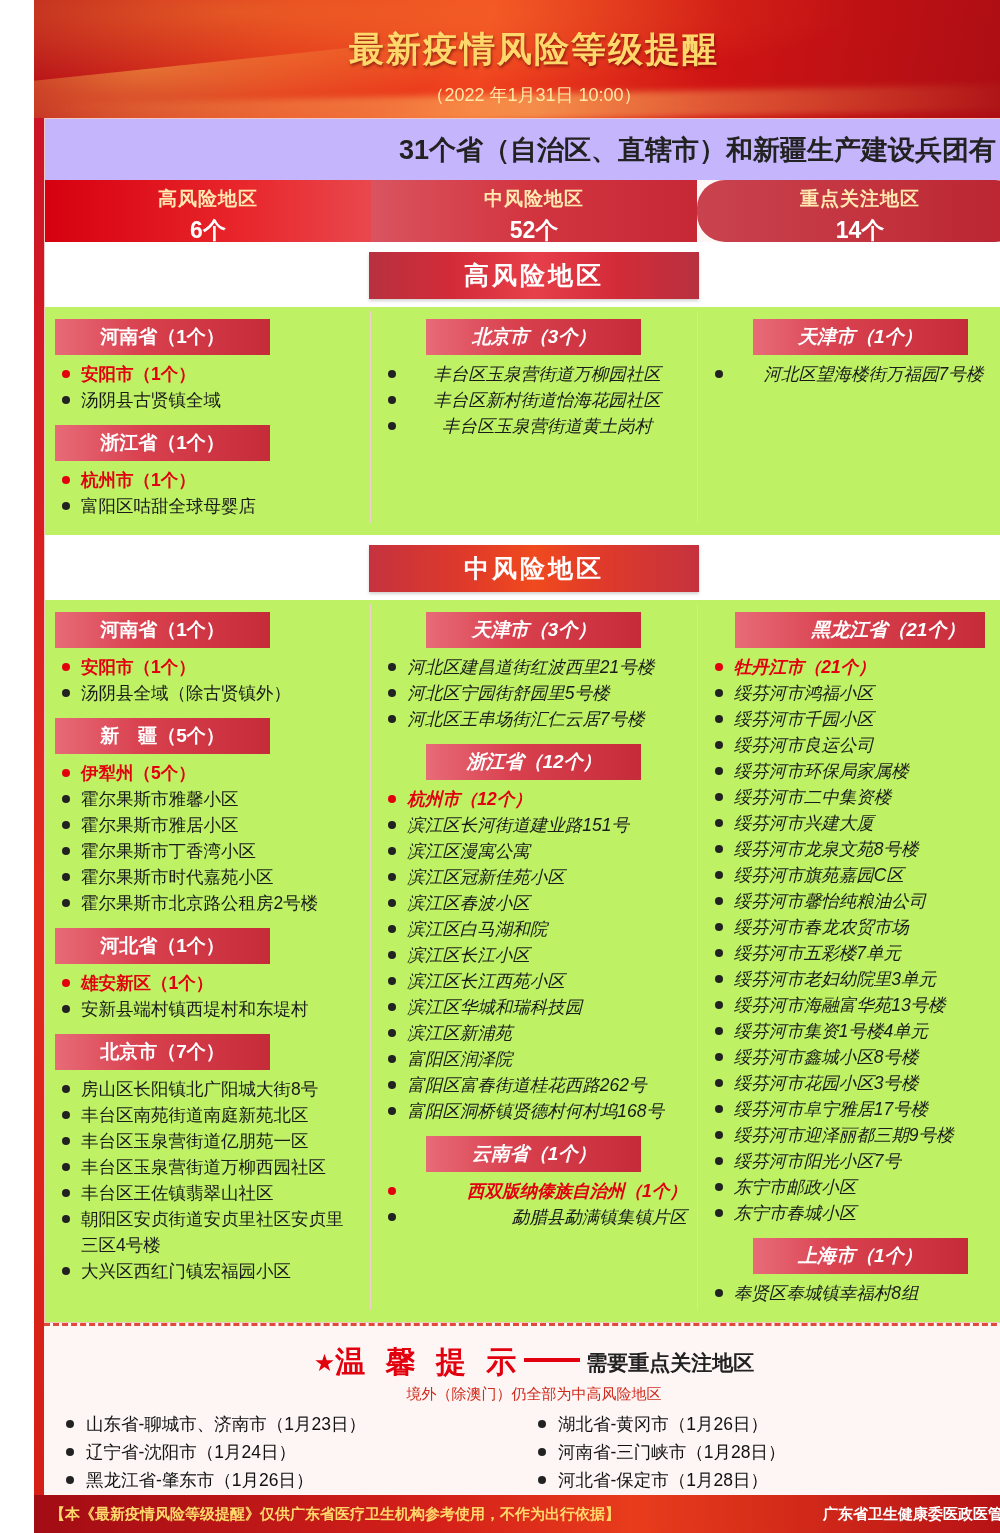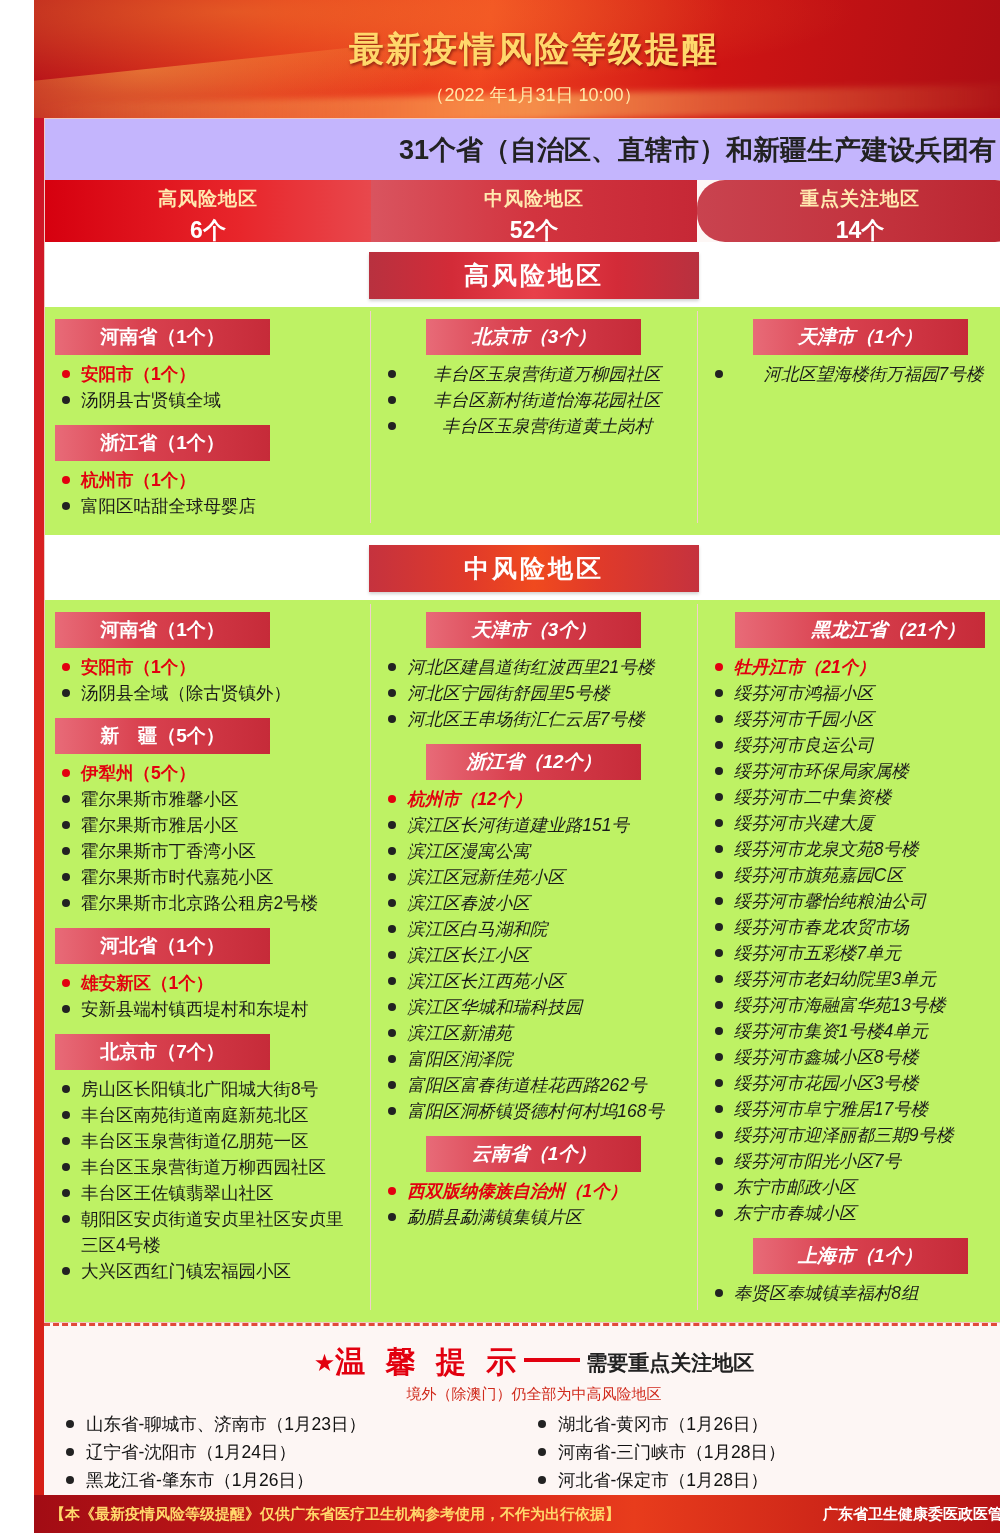--- a/index.html
+++ b/index.html
@@ -338,21 +338,21 @@
           <li>滨江区长江小区</li>
           <li>滨江区长江西苑小区</li>
           <li>滨江区华城和瑞科技园</li>
           <li>滨江区新浦苑</li>
           <li>富阳区润泽院</li>
           <li>富阳区富春街道桂花西路262号</li>
           <li>富阳区洞桥镇贤德村何村坞168号</li>
         </ul>
 
         <div class="prov-pill">云南省（1个）</div>
-        <ul class="items" style="text-align:left">
+        <ul class="items" style="text-align:right">
           <li class="city">西双版纳傣族自治州（1个）</li>
           <li>勐腊县勐满镇集镇片区</li>
         </ul>
       </div>
 
       <div class="col c-right center-pill">
         <div class="prov-pill wide">黑龙江省（21个）</div>
         <ul class="items" style="text-align:left">
           <li class="city">牡丹江市（21个）</li>
           <li>绥芬河市鸿福小区</li>

